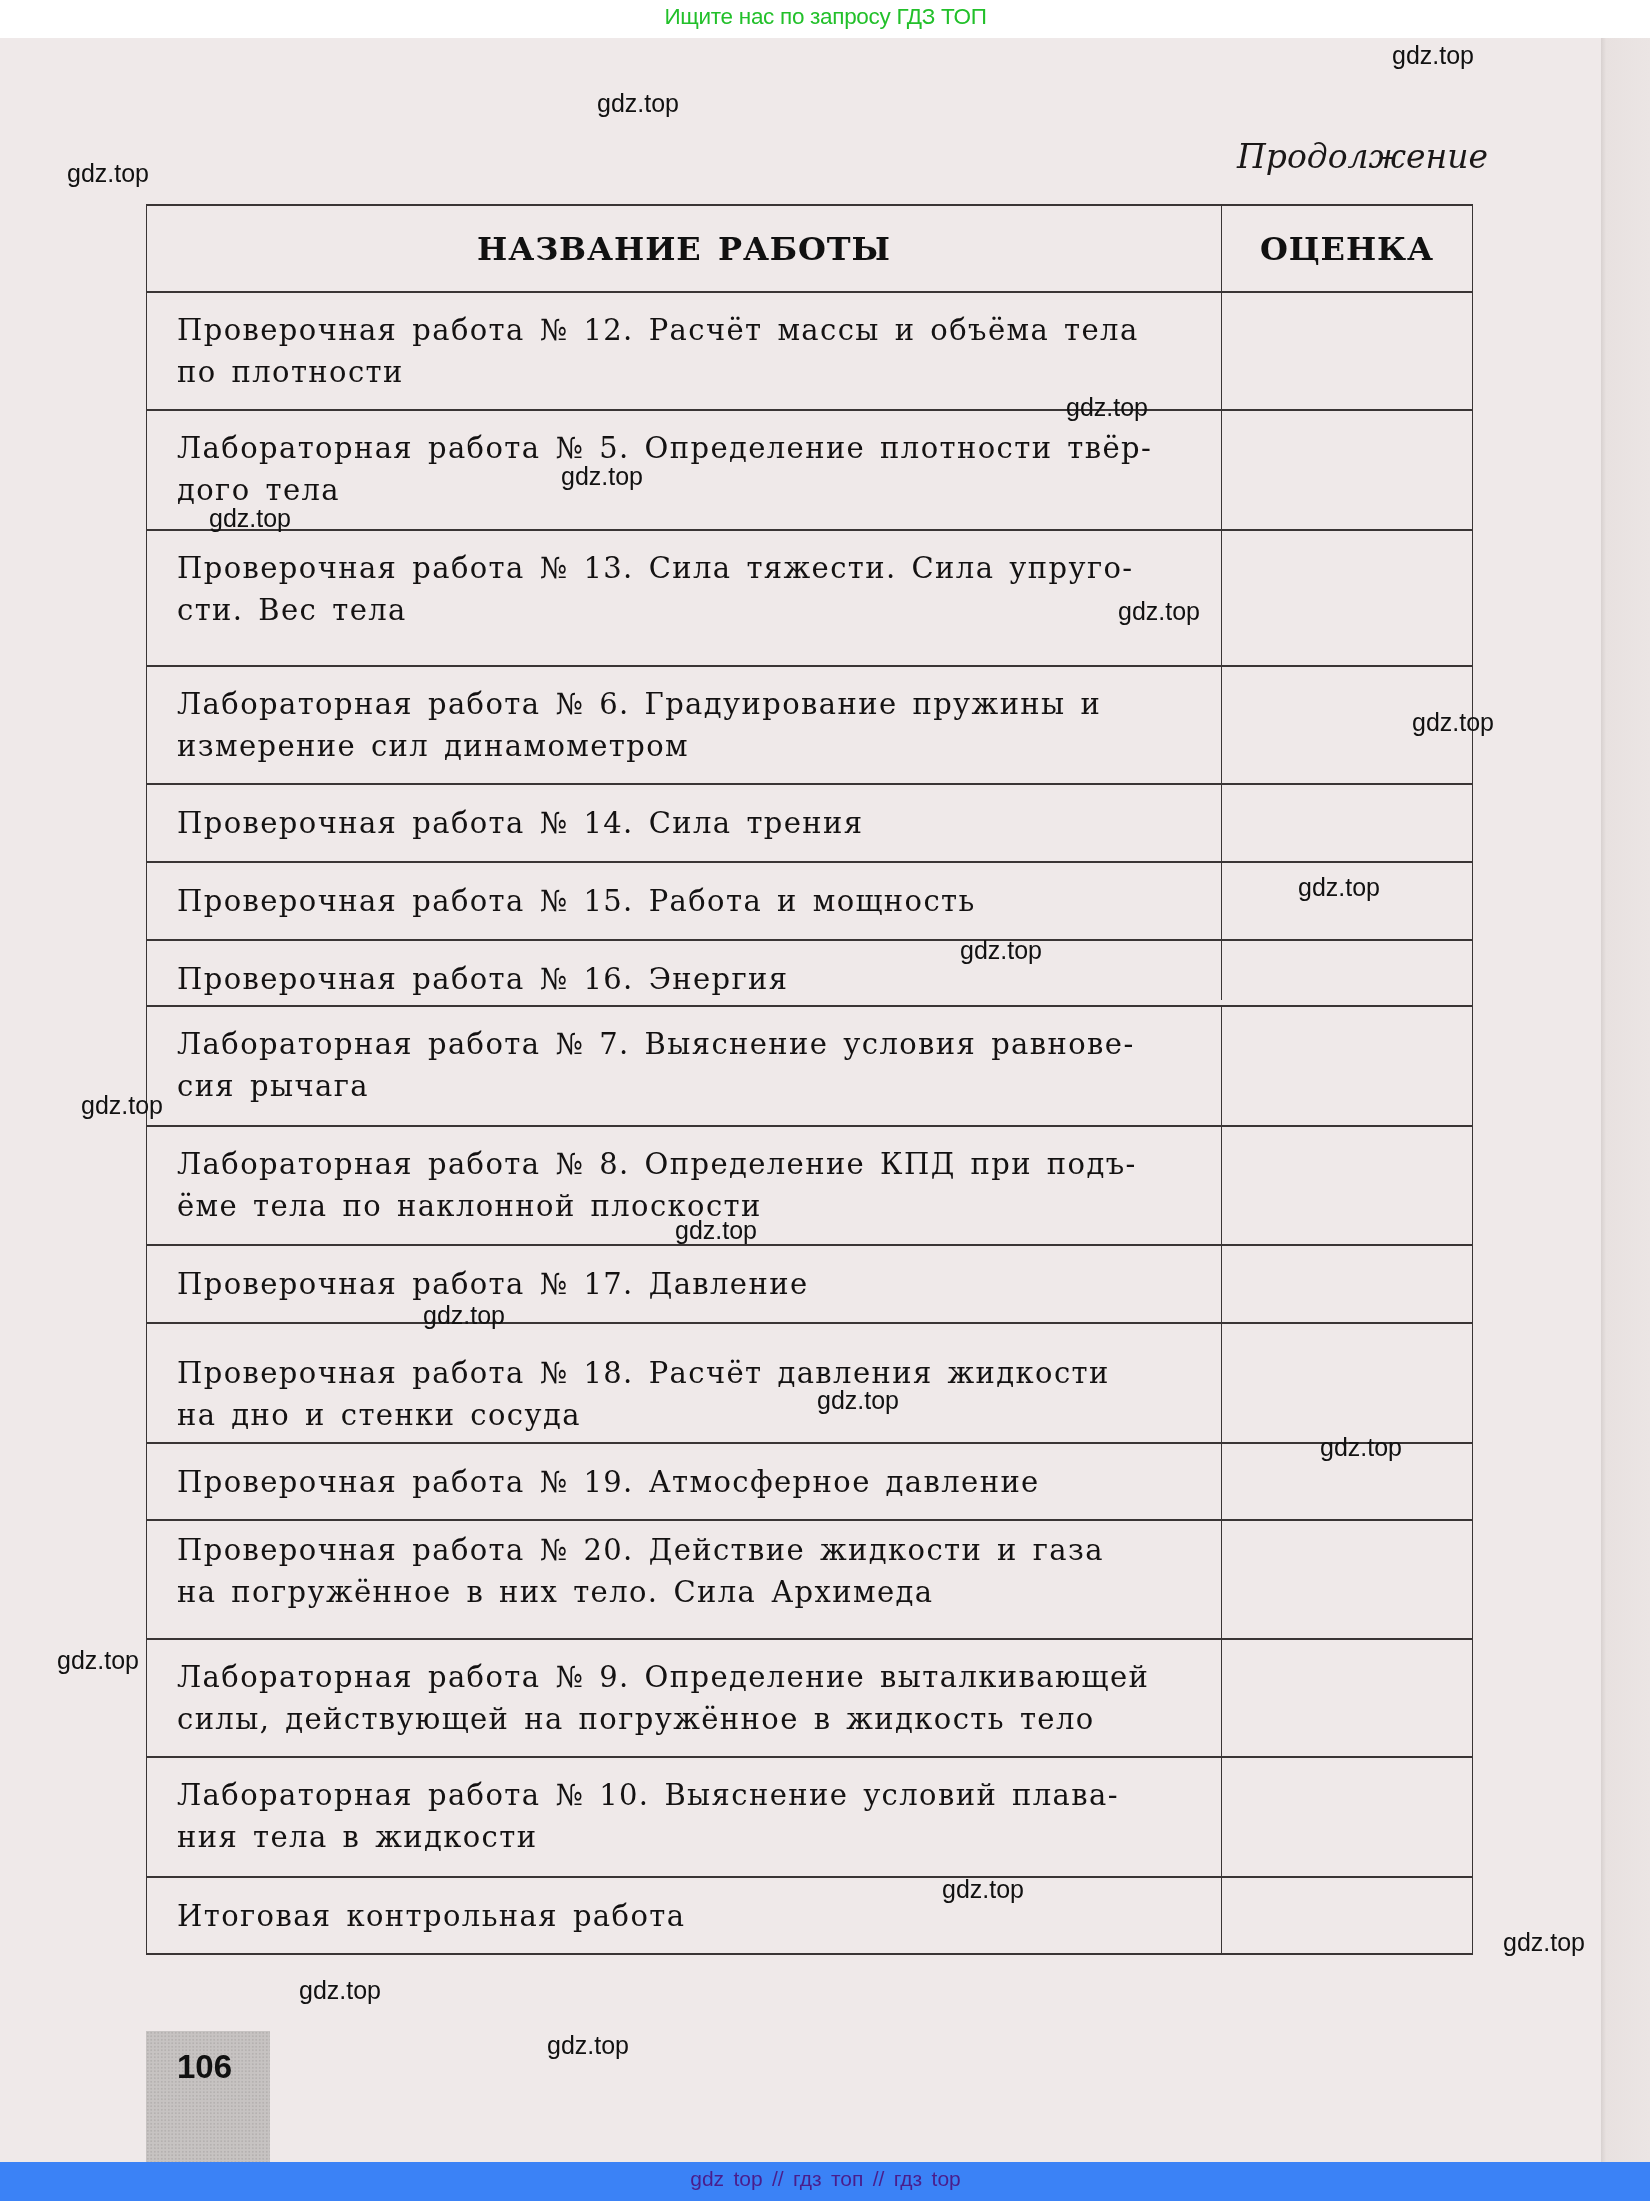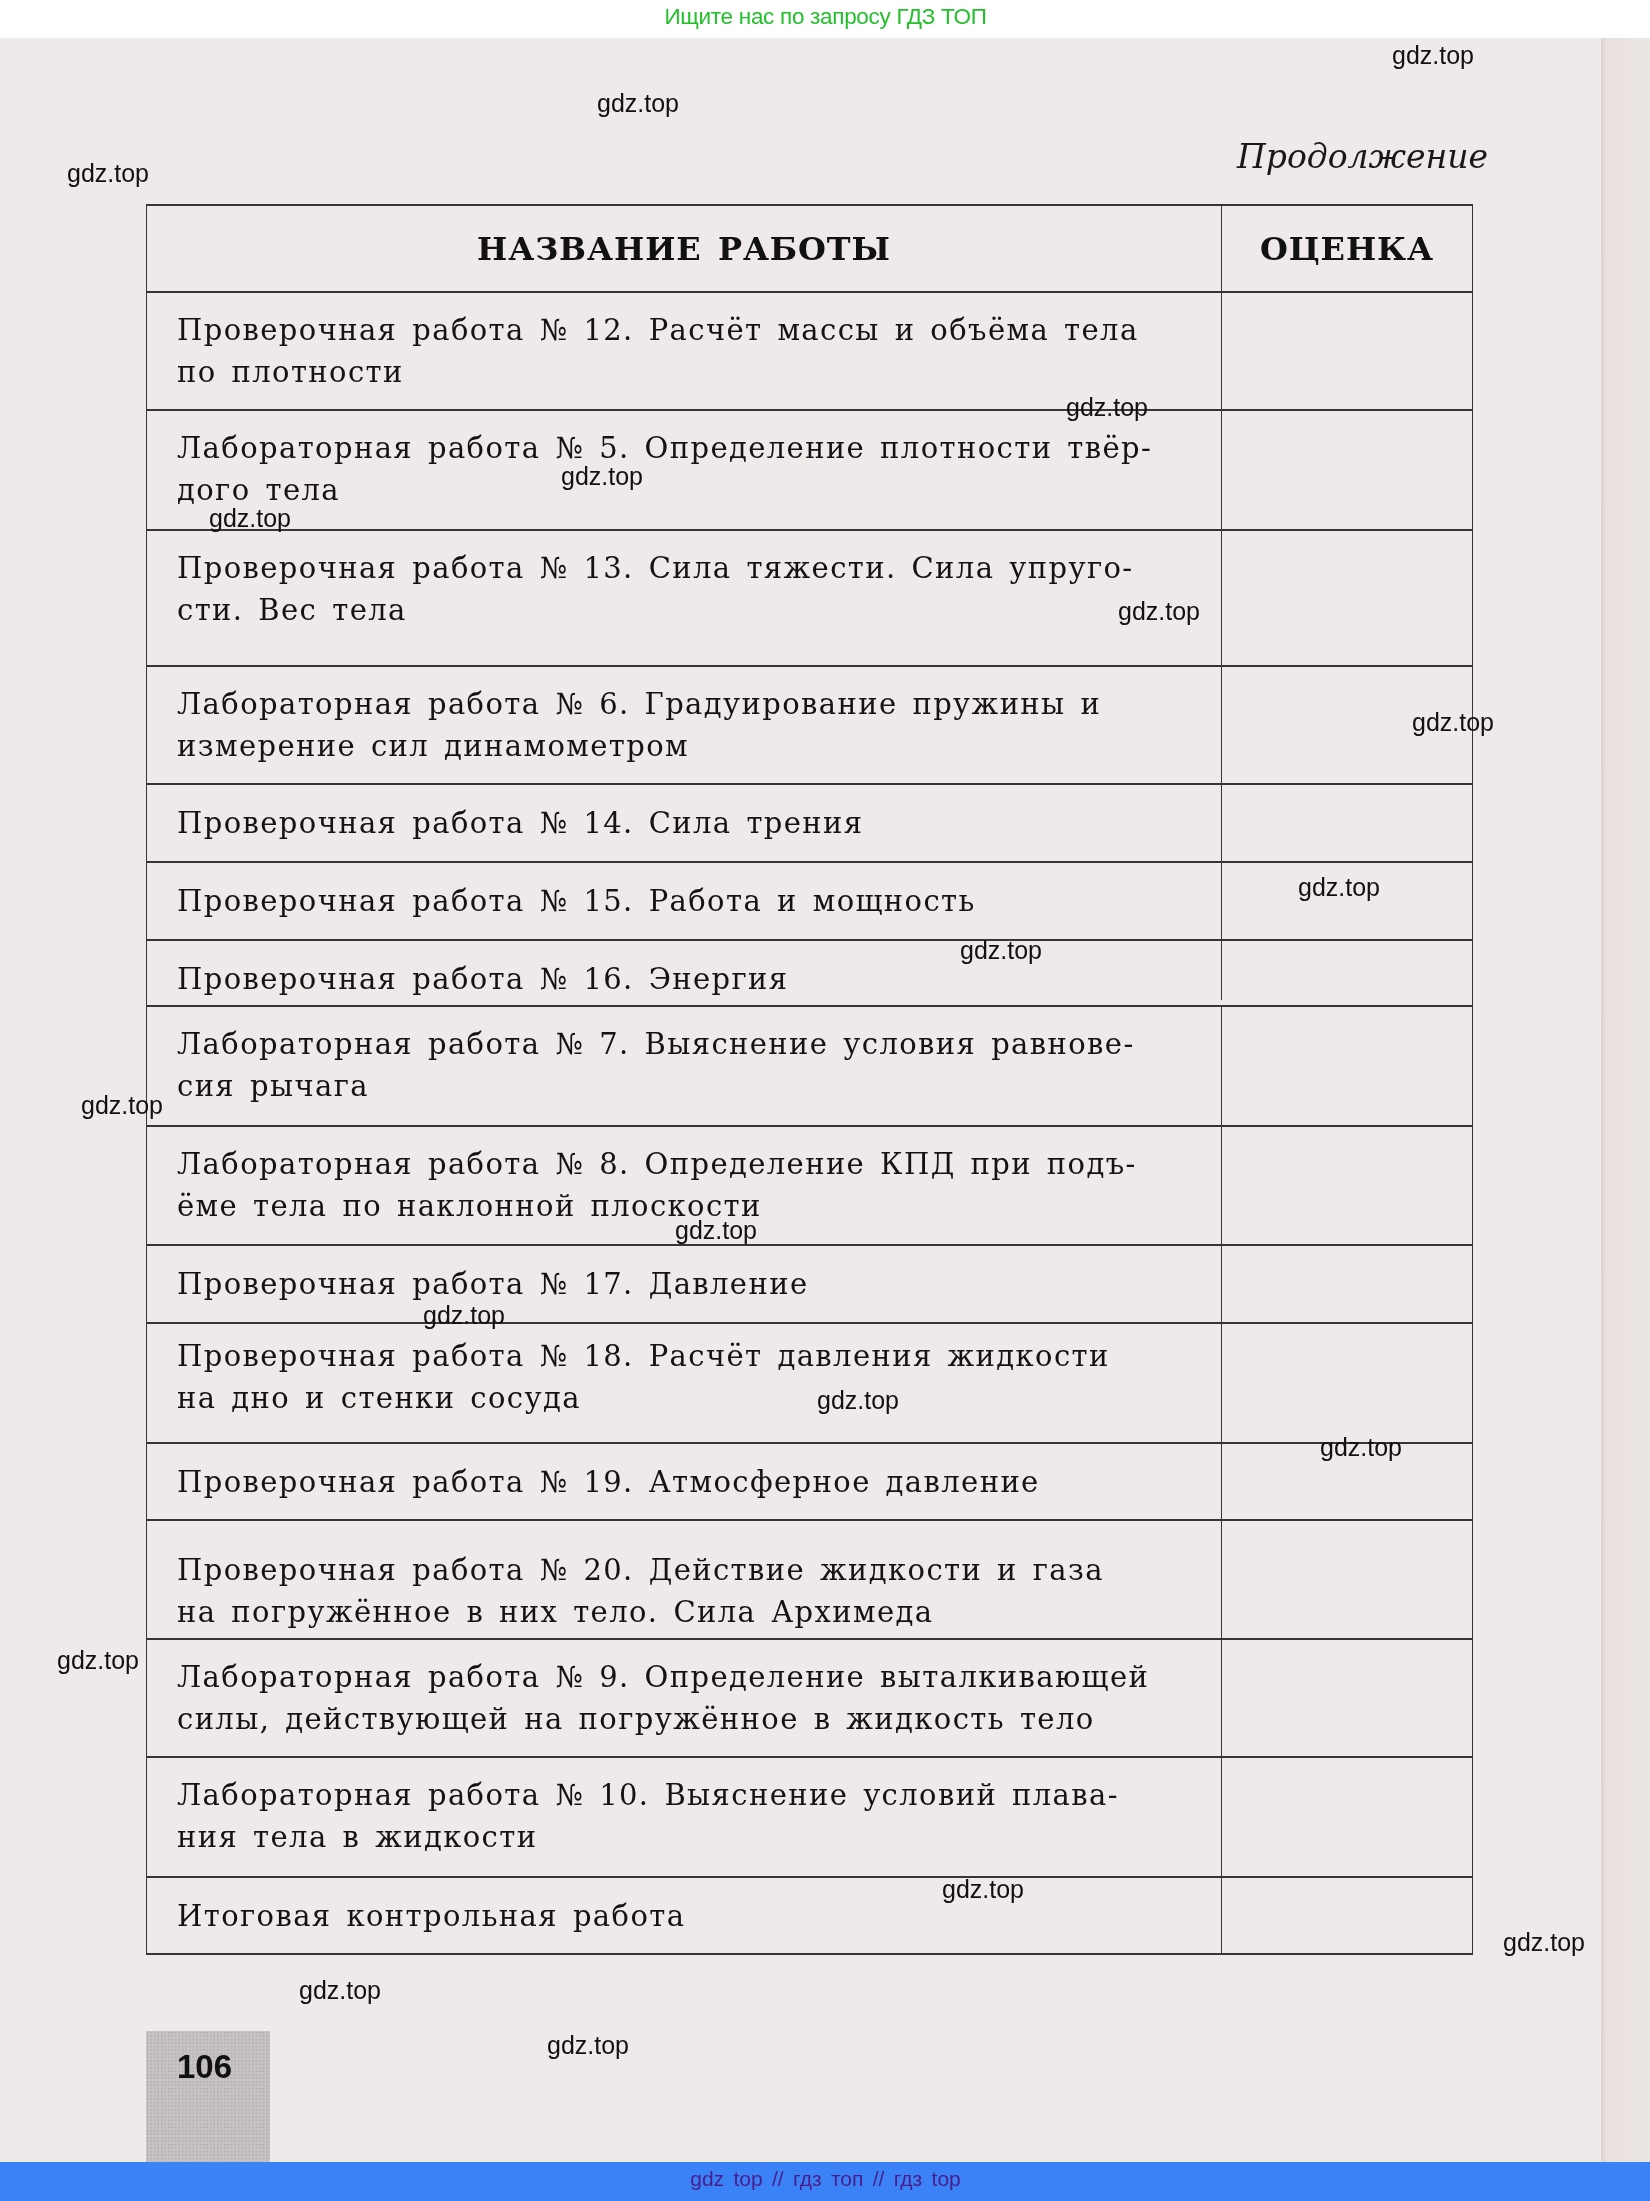--- a/index.html
+++ b/index.html
@@ -155,34 +155,34 @@
         </div>
         <div class="cell-grade"></div>
       </div>
       <div class="row" style="height: 78px;">
         <div class="cell-name" style="padding-top: 17.3px;">
           <span class="line">Проверочная работа № 17. Давление</span>
         </div>
         <div class="cell-grade"></div>
       </div>
       <div class="row" style="height: 120px;">
-        <div class="cell-name" style="padding-top: 11px;">
+        <div class="cell-name" style="padding-top: 28px;">
           <span class="line">Проверочная работа № 18. Расчёт давления жидкости</span>
           <span class="line">на дно и стенки сосуда</span>
         </div>
         <div class="cell-grade"></div>
       </div>
       <div class="row" style="height: 77px;">
         <div class="cell-name" style="padding-top: 17.3px;">
           <span class="line">Проверочная работа № 19. Атмосферное давление</span>
         </div>
         <div class="cell-grade"></div>
       </div>
       <div class="row" style="height: 119px;">
-        <div class="cell-name" style="padding-top: 28px;">
+        <div class="cell-name" style="padding-top: 8px;">
           <span class="line">Проверочная работа № 20. Действие жидкости и газа</span>
           <span class="line">на погружённое в них тело. Сила Архимеда</span>
         </div>
         <div class="cell-grade"></div>
       </div>
       <div class="row" style="height: 118px;">
         <div class="cell-name" style="padding-top: 15.6px;">
           <span class="line">Лабораторная работа № 9. Определение выталкивающей</span>
           <span class="line">силы, действующей на погружённое в жидкость тело</span>
         </div>

